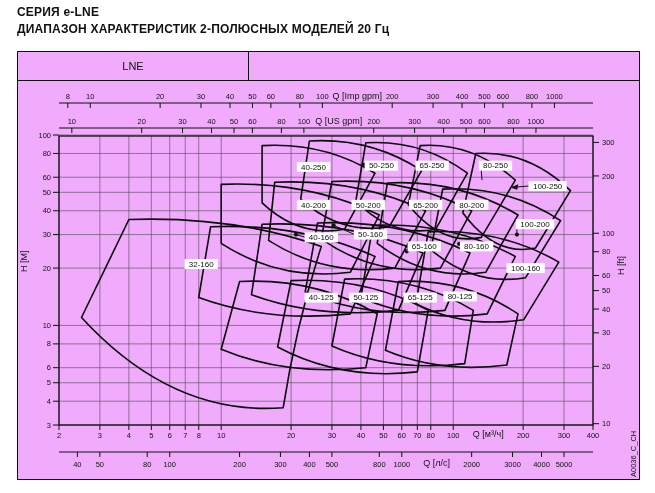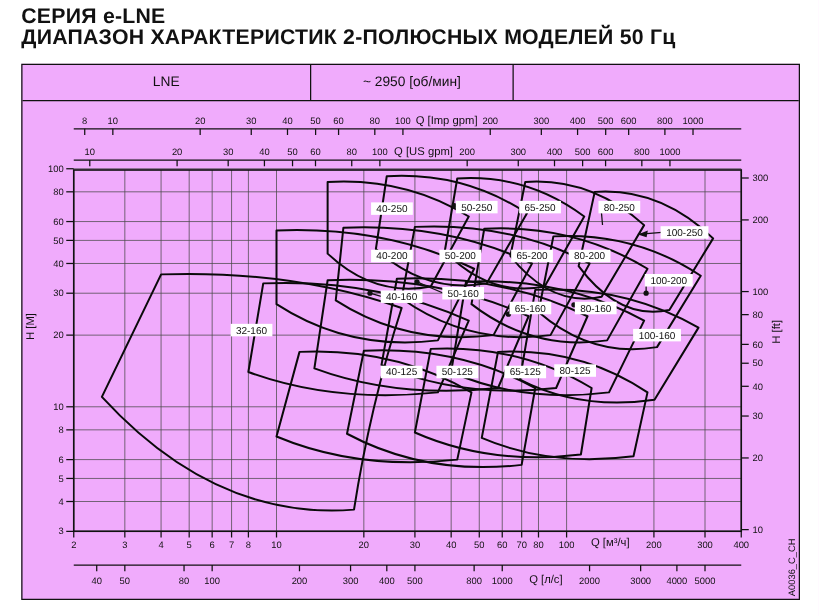--- a/index.html
+++ b/index.html
@@ -1,38 +1,37 @@
 <!DOCTYPE html>
 <html><head>
 <meta charset="utf-8">
 <style>
   html,body{margin:0;padding:0;background:#fff;}
   body{width:655px;height:493px;position:relative;font-family:"Liberation Sans",sans-serif;color:#111;overflow:hidden;}
-  .title-block{position:absolute;left:17px;top:4px;font-weight:bold;font-size:17px;line-height:17px;letter-spacing:.2px;}
+  .title-block{position:absolute;left:17px;top:4px;font-weight:bold;font-size:12px;line-height:17px;letter-spacing:.2px;}
   .outer-box{position:absolute;left:17px;top:51px;width:623px;height:429px;border:1.6px solid #111;box-sizing:border-box;background:#f0abfc;}
   .hdr-row{position:absolute;left:0;top:0;width:100%;height:29px;border-bottom:1.4px solid #111;box-sizing:border-box;display:flex;}
   .hdr-cell{display:flex;align-items:center;justify-content:center;font-size:11px;box-sizing:border-box;height:100%;}
   .hdr-cell.c1{width:231px;border-right:1.4px solid #111;}
   .hdr-cell.c2{width:162px;border-right:1.4px solid #111;}
   .hdr-cell.c3{flex:1;}
   #chart-svg{position:absolute;left:0;top:0;}
   svg text{fill:#111;}
 </style>
 </head>
 <body>
 
 <div class="title-block">
   <div>СЕРИЯ e-LNE</div>
-  <div>ДИАПАЗОН ХАРАКТЕРИСТИК 2-ПОЛЮСНЫХ МОДЕЛЕЙ 50 Гц</div>
+  <div>ДИАПАЗОН ХАРАКТЕРИСТИК 2-ПОЛЮСНЫХ МОДЕЛЕЙ 20 Гц</div>
 </div>
 
 <div class="outer-box">
   <div class="hdr-row">
     <div class="hdr-cell c1">LNE</div>
-    <div class="hdr-cell c2">~ 2950 [об/мин]</div>
   </div>
 </div>
 
 <svg id="chart-svg" width="655" height="493" viewBox="0 0 655 493" xmlns="http://www.w3.org/2000/svg">
     <line x1="59" y1="136" x2="59" y2="425" stroke="#4a4a4a" stroke-width="0.6"></line>
     <line x1="99.86549610953676" y1="136" x2="99.86549610953676" y2="425" stroke="#4a4a4a" stroke-width="0.6"></line>
     <line x1="128.86002702593203" y1="136" x2="128.86002702593203" y2="425" stroke="#4a4a4a" stroke-width="0.6"></line>
     <line x1="151.34993243517" y1="136" x2="151.34993243517" y2="425" stroke="#4a4a4a" stroke-width="0.6"></line>
     <line x1="169.72552313546876" y1="136" x2="169.72552313546876" y2="425" stroke="#4a4a4a" stroke-width="0.6"></line>
     <line x1="185.2618637003955" y1="136" x2="185.2618637003955" y2="425" stroke="#4a4a4a" stroke-width="0.6"></line>

